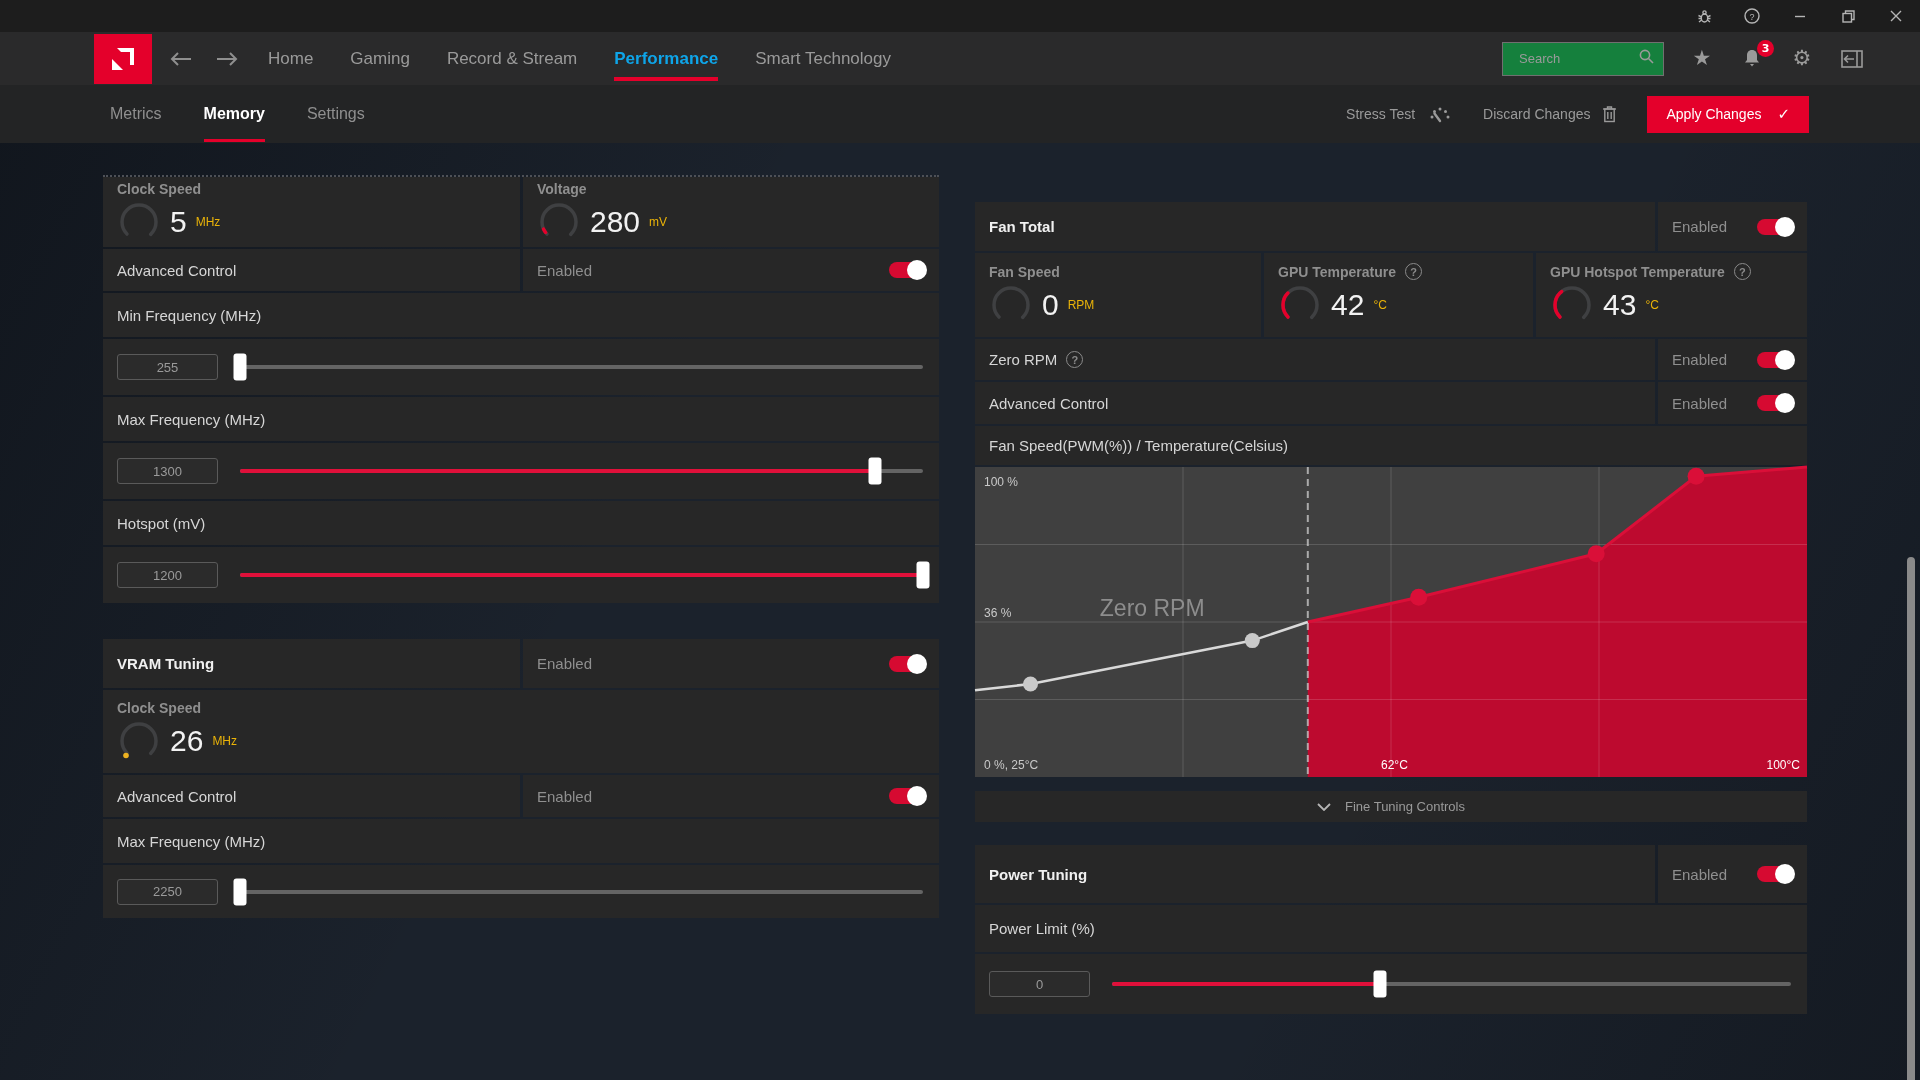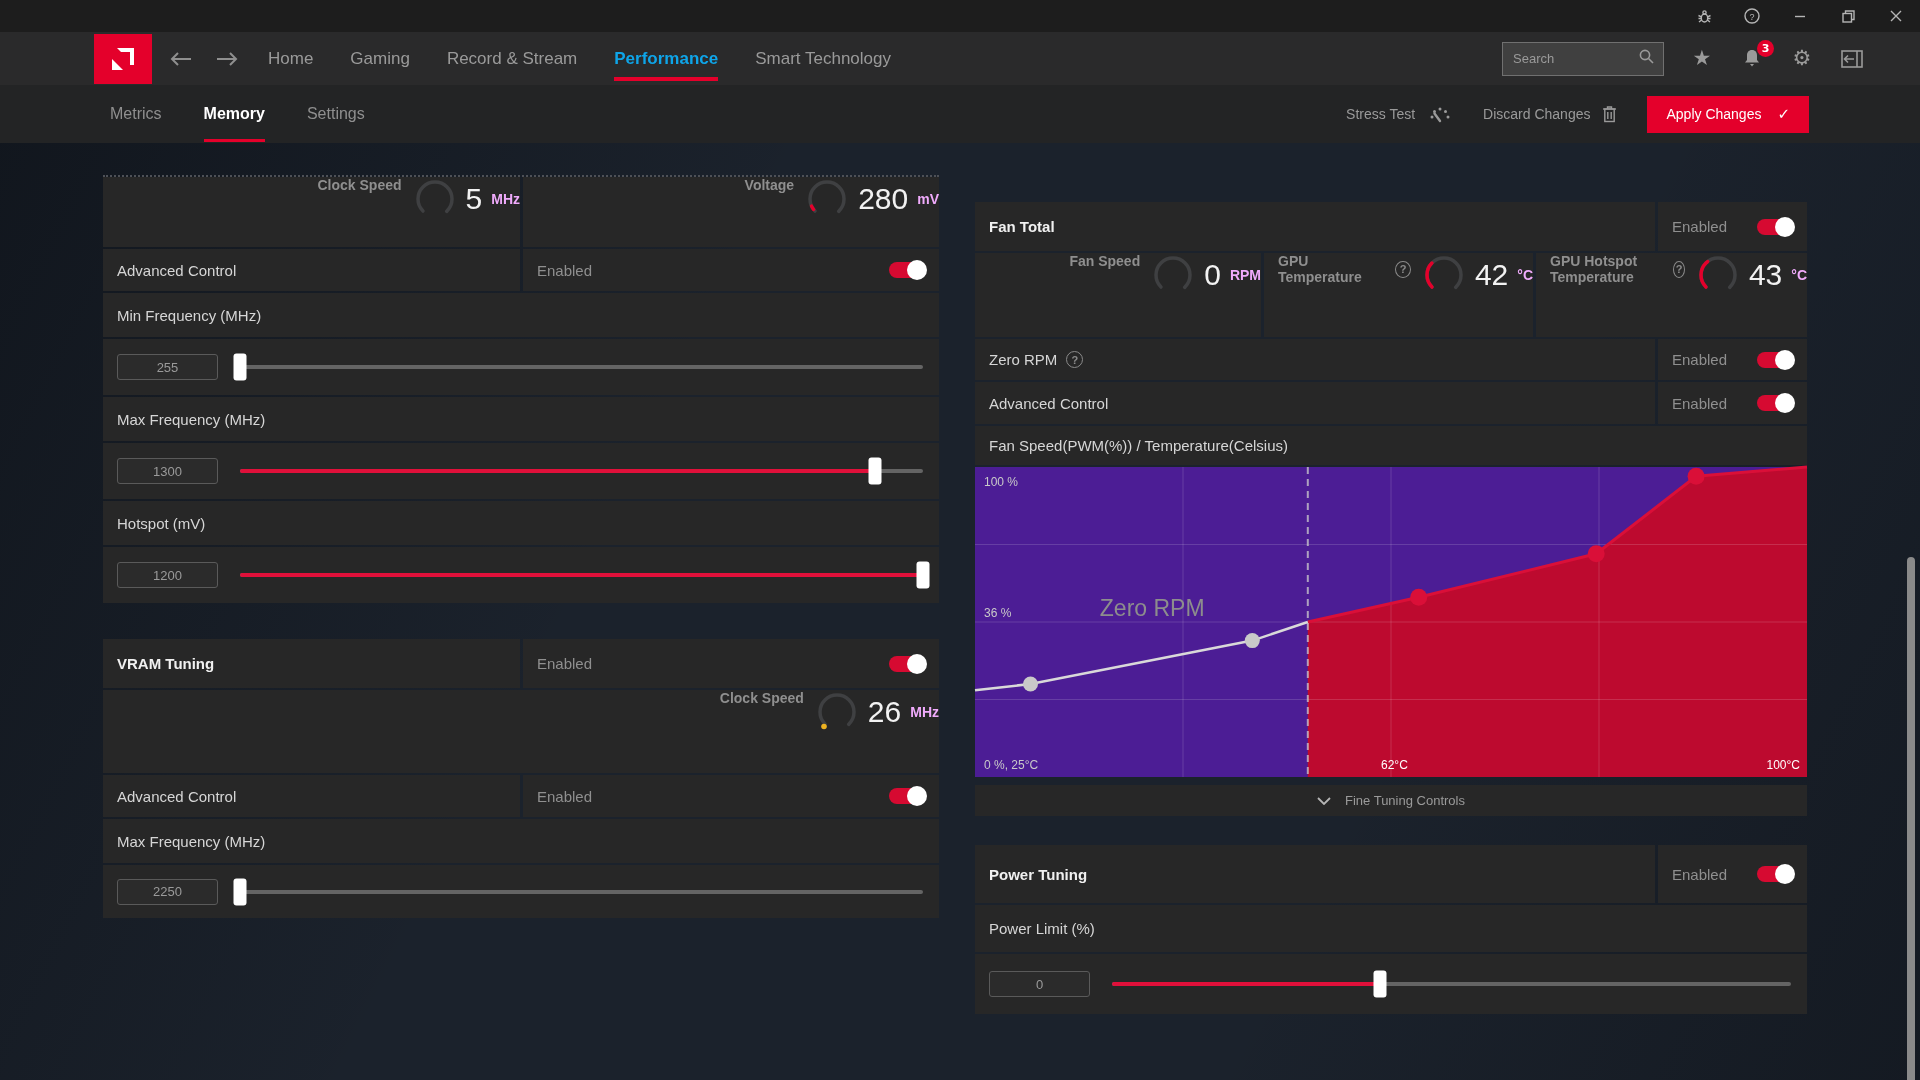--- a/index.html
+++ b/index.html
@@ -17,22 +17,22 @@
   display:flex;align-items:center;z-index:20}
 .amd-logo{position:absolute;left:94px;top:2px;width:58px;height:50px;background:var(--accent);
   display:flex;align-items:center;justify-content:center}
 .nav-arrows{margin-left:168px;display:flex;align-items:center;gap:20px;margin-right:28px}
 .nav-arrow{width:26px;height:18px;display:flex;align-items:center;justify-content:center}
 .nav-item{color:#9a9a9a;font-size:17px;margin-right:37px;height:53px;line-height:53px;
   position:relative;white-space:nowrap}
 .nav-item.active{color:#0ea5e9;font-weight:700}
 .nav-item.active::after{content:"";position:absolute;left:0;right:0;bottom:4px;height:4px;background:var(--accent)}
 .nav-right{margin-left:auto;display:flex;align-items:center;gap:26px;margin-right:56px}
-.search-box{width:162px;height:34px;border:1px solid #707070;background:#404040;
-  display:flex;align-items:center;padding:0 8px 0 10px}
+.search-box{width:162px;height:34px;border:1px solid #707070;background:#15803d;
+  display:flex;align-items:center;padding:0 8px 0 16px}
 .search-box input{flex:1;background:transparent;border:none;outline:none;color:#cfcfcf;
   font-size:13px;font-family:inherit;min-width:0}
 .search-box input::placeholder{color:#9a9a9a}
 .nav-ico{position:relative;width:24px;height:24px;display:flex;align-items:center;justify-content:center;
   color:#9a9a9a;font-size:21px;font-family:"DejaVu Sans",sans-serif;line-height:1}
 .badge{position:absolute;top:-7px;right:-10px;min-width:17px;height:17px;border-radius:9px;
   background:var(--accent);color:#fff;font-size:11px;font-weight:700;display:flex;
   align-items:center;justify-content:center;padding:0 3px}
 
 .subnav{position:absolute;top:85px;left:0;right:0;height:58px;background:#232425;
@@ -51,43 +51,43 @@
   background:linear-gradient(116deg,rgba(8,11,16,.5) 0%,rgba(8,11,16,0) 34%),
              linear-gradient(296deg,rgba(8,11,16,.35) 0%,rgba(8,11,16,0) 30%);}
 .panel{position:absolute}
 .r{display:grid;grid-gap:3px;margin-bottom:2px}
 .one{grid-template-columns:1fr}
 .two{grid-template-columns:417px 1fr}
 .two-f{grid-template-columns:1fr 149px}
 .three{grid-template-columns:286px 269px 1fr}
 .cell{background:#272727;display:flex;align-items:center;padding-left:14px;
   color:#d6d6d6;font-size:15px;min-width:0}
-.cell.vt{flex-direction:row;align-items:flex-start;justify-content:flex-end;gap:11px}
+.cell.vt{flex-direction:column;align-items:flex-start;justify-content:center;gap:3px}
 .cell.sp{justify-content:space-between;padding-right:14px}
 .cell.ctr{justify-content:center;padding-left:0}
 .ptitle{font-weight:700;color:#f0f0f0;font-size:15px}
 .state{color:#8f8f8f}
 .glabel{font-size:14px;font-weight:700;color:#8f8f8f;display:flex;align-items:center}
 .gline{display:flex;align-items:center;gap:9px}
 .gval{font-size:30px;color:#f2f2f2;font-weight:400}
-.gunit{font-size:14px;font-weight:700;color:#f0abfc}
+.gunit{font-size:12px;font-weight:400;color:#eab308}
 .qmark{width:17px;height:17px;border:1.5px solid #8a8a8a;border-radius:50%;color:#8a8a8a;
   font-size:11px;font-weight:700;display:inline-flex;align-items:center;justify-content:center;margin-left:9px}
 .toggle{width:36px;height:16px;background:#d60a31;border-radius:8px;position:relative;flex:none}
 .toggle::after{content:"";position:absolute;right:-2px;top:-2px;width:20px;height:20px;background:#fff;border-radius:50%}
 
 .slider-wrap{display:flex;align-items:center;width:100%;padding-right:16px}
 .sbox{min-width:101px;height:26px;border:1px solid #5a5a5a;border-radius:3px;background:#2b2b2b;
   display:inline-flex;align-items:center;justify-content:center;color:#9a9a9a;font-size:13px;margin-right:22px}
 .strack{position:relative;flex:1;height:4px;background:#646464;border-radius:2px}
 .sfill{position:absolute;left:0;top:0;height:100%;background:#e0103a;border-radius:2px}
 .shandle{position:absolute;top:50%;transform:translate(-50%,-50%);width:13px;height:27px;
   background:#fff;border-radius:3px}
 
-.chart-row{position:relative;background:#4c1d95;margin-bottom:8px;overflow:visible}
+.chart-row{position:relative;background:#404040;margin-bottom:14px;overflow:visible}
 .chart-host{position:absolute;inset:0}
 .cl{position:absolute;font-size:12px;color:#c9c9c9;white-space:nowrap}
 .cl-topleft{left:9px;top:8px}
 .cl-midleft{left:9px;top:calc(50% - 16px)}
 .cl-botleft{left:9px;bottom:5px}
 .cl-midbot{left:calc(50% - 10px);bottom:5px;color:#fff}
 .cl-botright{right:7px;bottom:5px;color:#fff}
 .cl-zero{left:15%;top:calc(50% - 27px);font-size:23px;color:#8d8d8d}
 .fine-row{display:flex;align-items:center;justify-content:center;gap:14px;color:#9a9a9a;font-size:13px}
 .scroll-thumb{position:absolute;right:5px;top:414px;width:8px;height:530px;background:#8a8a8a;border-radius:4px}

